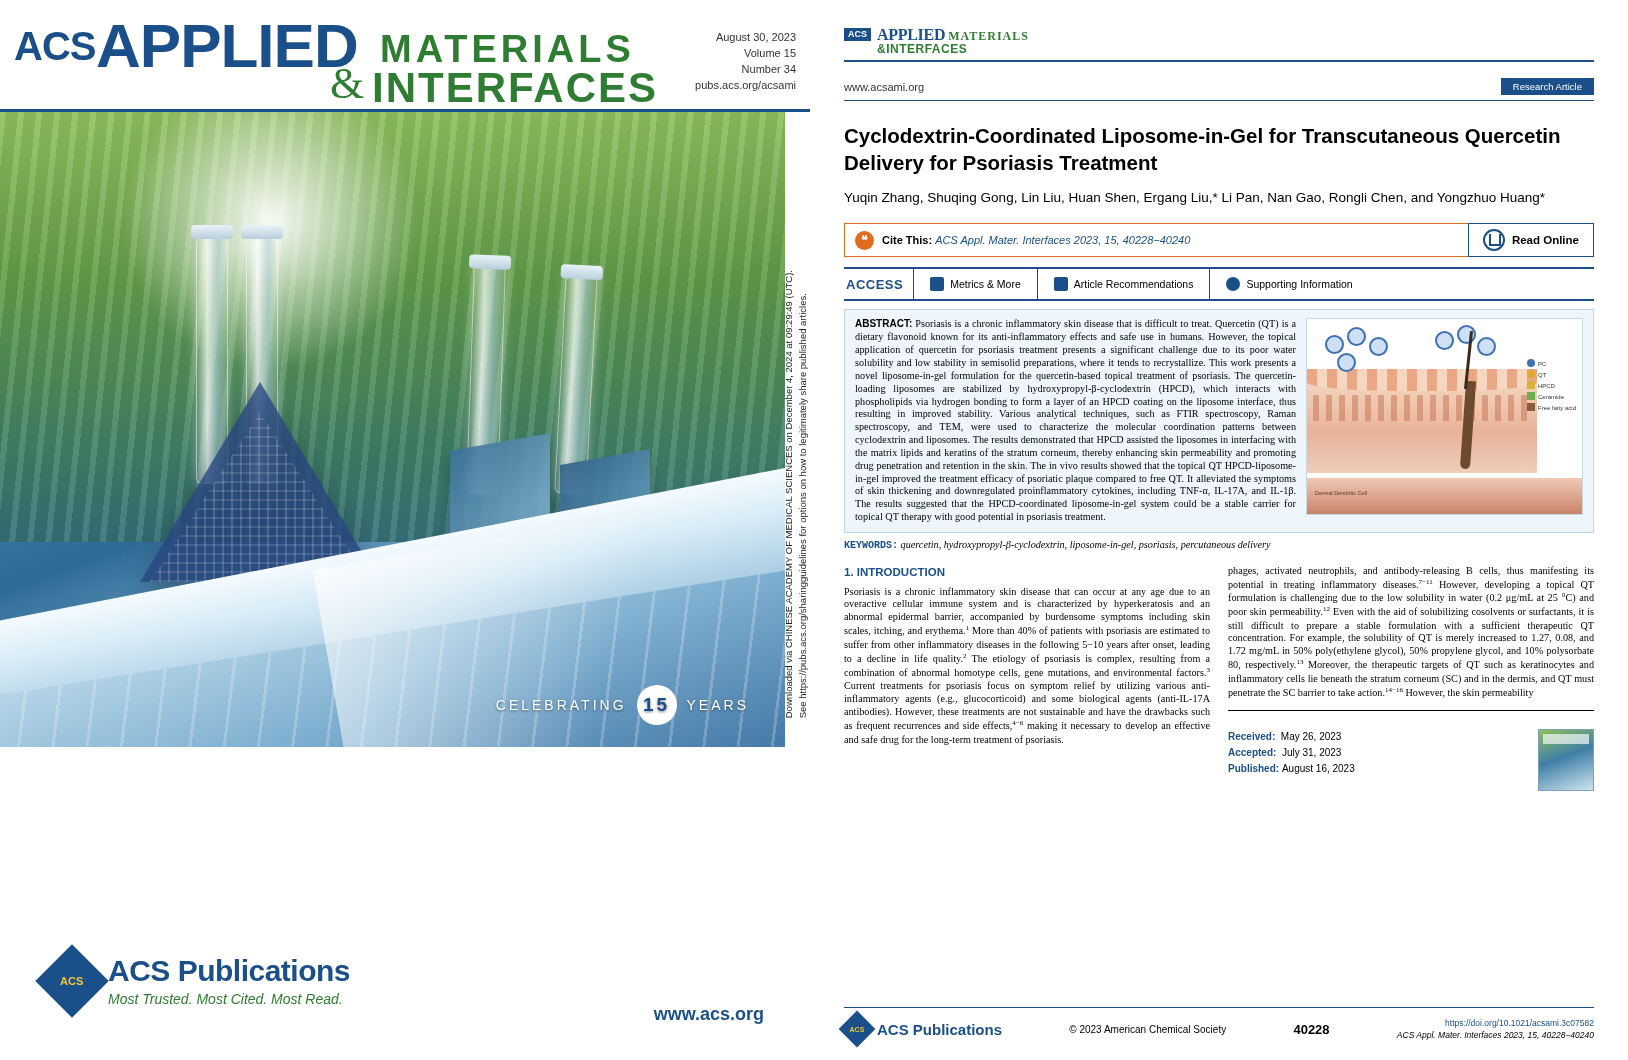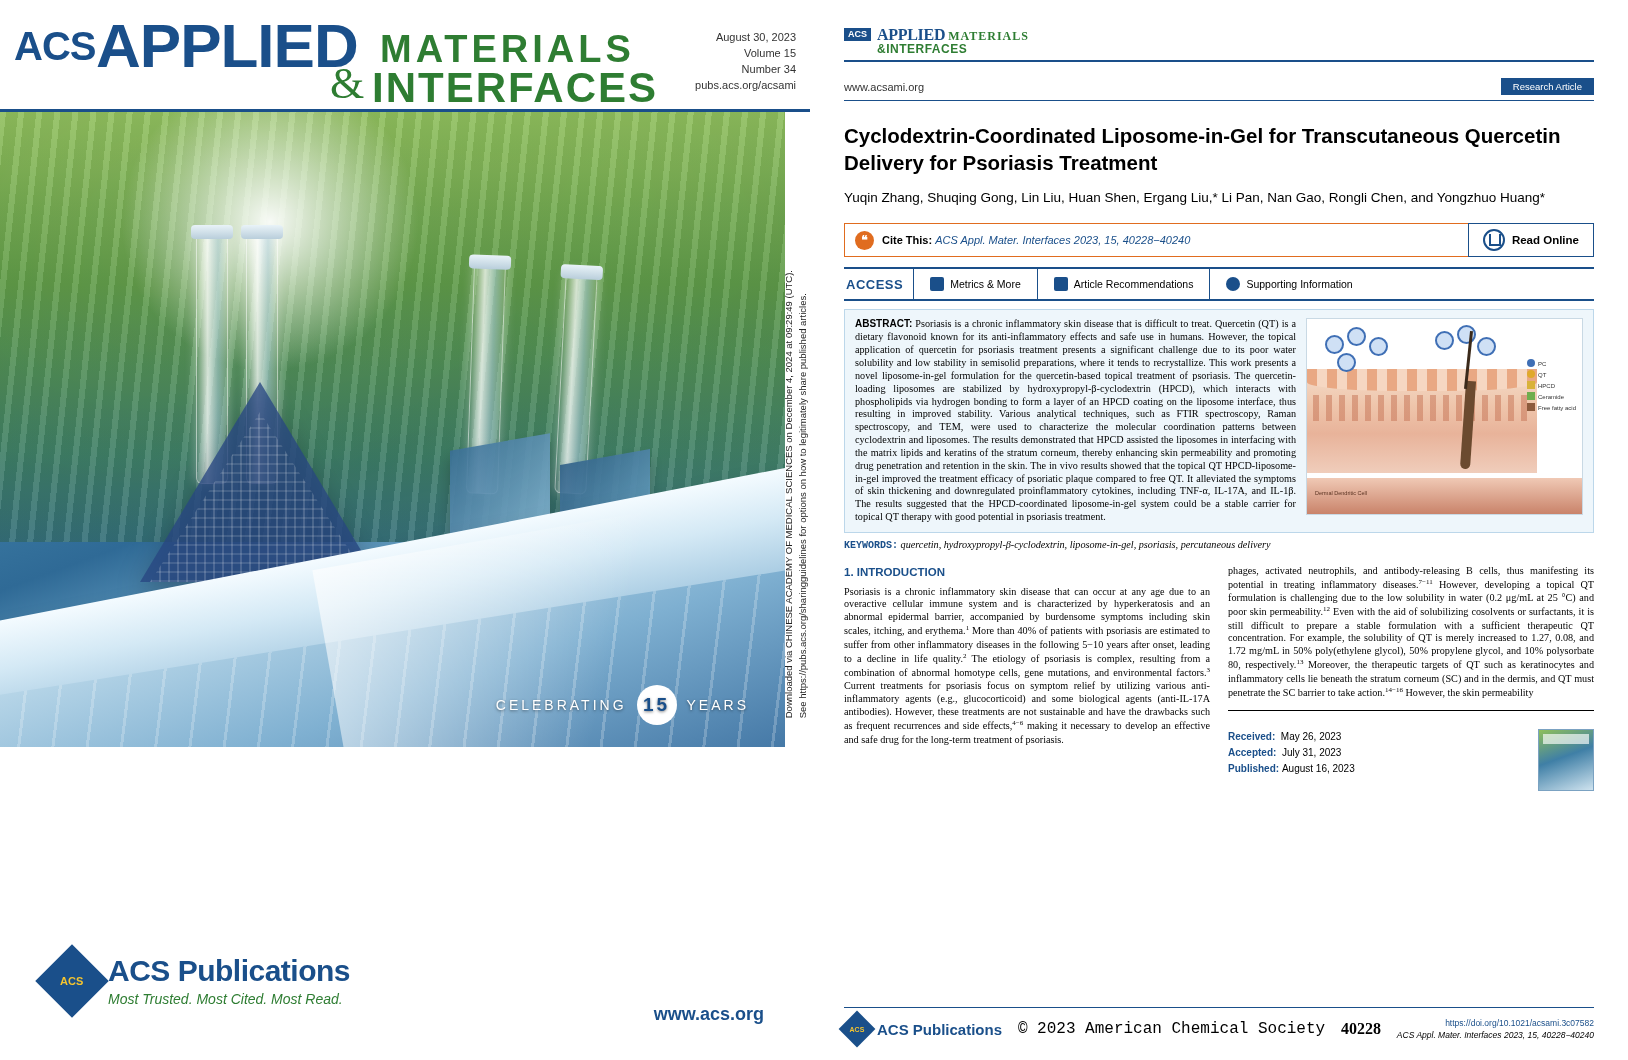--- a/index.html
+++ b/index.html
@@ -289,22 +289,22 @@
 
   .art-foot{
     position:absolute;left:34px;right:34px;bottom:18px;
   }
   .foot-rule{height:1px;background:#1a4f8a;margin-bottom:8px;}
   .foot-row{display:flex;align-items:center;justify-content:space-between;}
   .foot-pubs{display:flex;align-items:center;gap:7px;}
   .foot-diamond{width:26px;height:26px;background:#1a4f8a;transform:rotate(45deg);display:flex;align-items:center;justify-content:center;}
   .foot-diamond i{transform:rotate(-45deg);color:#f4c430;font-style:normal;font-size:7px;font-weight:bold;font-family:"Liberation Sans", sans-serif;}
   .foot-pubs span{font-family:"Liberation Sans", sans-serif;font-weight:bold;font-size:15px;color:#1a4f8a;}
-  .copyright{font-family:Liberation Mono, monospace;font-size:16px;color:#000;}
-  .pageno{font-family:Liberation Serif, serif;font-weight:bold;font-size:16px;color:#000;}
+  .copyright{font-family:Liberation Sans, sans-serif;font-size:10px;color:#000;}
+  .pageno{font-family:Liberation Sans, sans-serif;font-weight:bold;font-size:13px;color:#000;}
   .doi{font-family:"Liberation Sans", sans-serif;font-size:8.5px;color:#1a4f8a;text-align:right;line-height:1.45;}
   .doi em{font-style:italic;color:#000;}
   .divider{position:absolute;left:810px;top:0;width:1px;height:1060px;background:#cfcfcf;}
 </style>
 </head>
 <body>
 
 <div class="page">
 
   <div class="cover">

